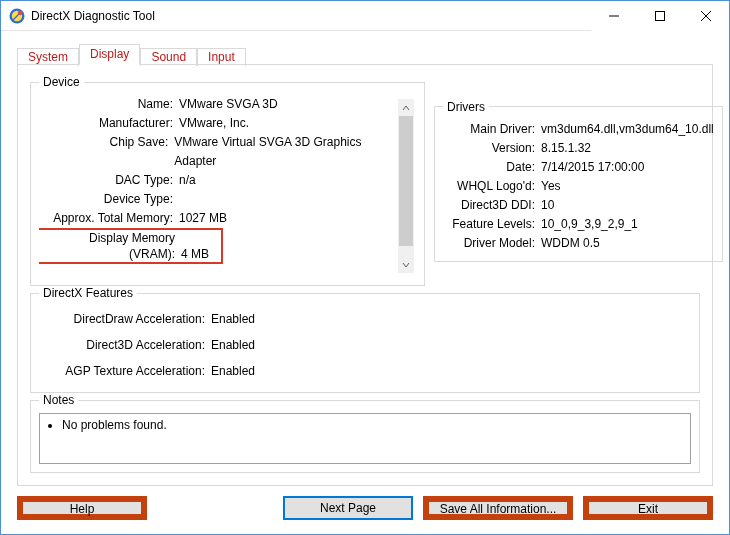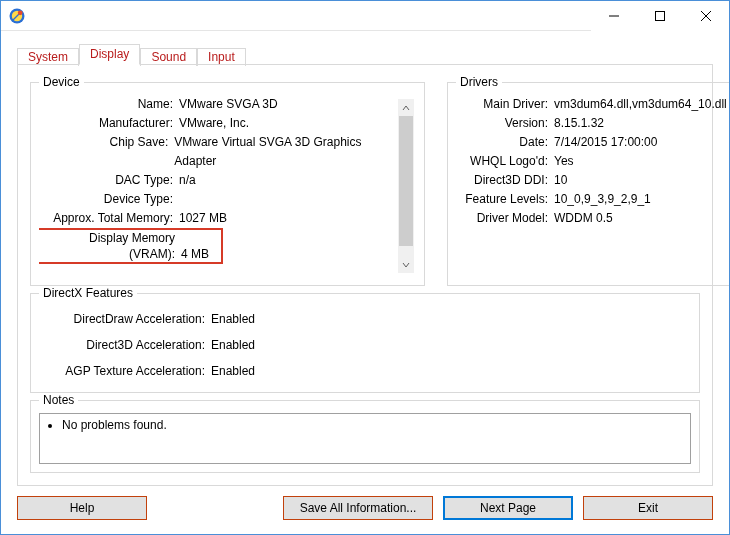--- a/index.html
+++ b/index.html
@@ -73,21 +73,21 @@
     margin: 0;
     padding: 6px 8px 8px 8px;
     position: relative;
   }
   fieldset.group > legend {
     font-size: 12px;
     padding: 0 4px;
     color:#000;
   }
   .toprow {
-    display:flex; gap:22px;
+    display:flex; gap:9px;align-items:center;
   }
   .device-wrap { flex: 0 0 395px; position:relative; }
   .drivers-wrap { flex: 1; }
   .device-scroll {
     position:relative;
     height: 182px;
     overflow: hidden;
     padding-right: 18px;
   }
   .device-scrollbar {
@@ -130,21 +130,21 @@
   .notesbox li { margin:0; }
   .buttonrow {
     display:flex; gap:10px;
     padding: 10px 16px 14px 16px;
     align-items:center;
   }
   .btn {
     height:24px;
     min-width:140px;
     background:#e1e1e1;
-    border:1px solid #c2410c;
+    border:6px solid #c2410c;
     font: inherit;
     padding: 0 10px;
   }
   .btn.default {
     border:2px solid #0078d7;
     padding: 0 9px;
     height:24px;
   }
   .btnspacer { flex:1; }
 </style>
@@ -153,20 +153,21 @@
 
 <div class="titlebar">
   <span class="appicon">
     <svg width="16" height="16" viewBox="0 0 16 16">
       <circle cx="8" cy="8" r="7.5" fill="#2a6fd4"></circle>
       <circle cx="8" cy="8" r="5.2" fill="#ffd94a"></circle>
       <path d="M4 12 L12 4" stroke="#2a6fd4" stroke-width="1.2"></path>
       <circle cx="11.2" cy="4.8" r="2.4" fill="#e64a2e"></circle>
     </svg>
   </span>
+  <span class="title">DirectX Diagnostic Tool</span>
   <span class="spacer"></span>
   <button class="winbtn">
     <svg width="10" height="10" viewBox="0 0 10 10">
         <path d="M0 5 H10" stroke="#000" stroke-width="1"></path>
       </svg>
   </button>
   <button class="winbtn">
     <svg width="10" height="10" viewBox="0 0 10 10">
         <rect x="0.5" y="0.5" width="9" height="9" fill="none" stroke="#000" stroke-width="1"></rect>
       </svg>
@@ -299,16 +300,16 @@
         <li>No problems found.</li>
       </ul>
     </div>
   </fieldset>
 
 </div>
 
 <div class="buttonrow">
   <button class="btn" style="min-width:130px">Help</button>
   <span class="btnspacer"></span>
+  <button class="btn default" style="min-width:130px">Next Page</button>
   <button class="btn" style="min-width:150px">Save All Information...</button>
-  <button class="btn default" style="min-width:130px">Next Page</button>
   <button class="btn" style="min-width:130px">Exit</button>
 </div>
 
 </body></html>

